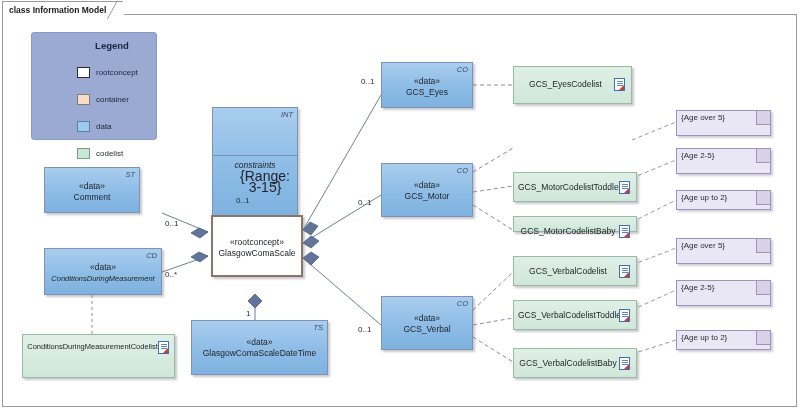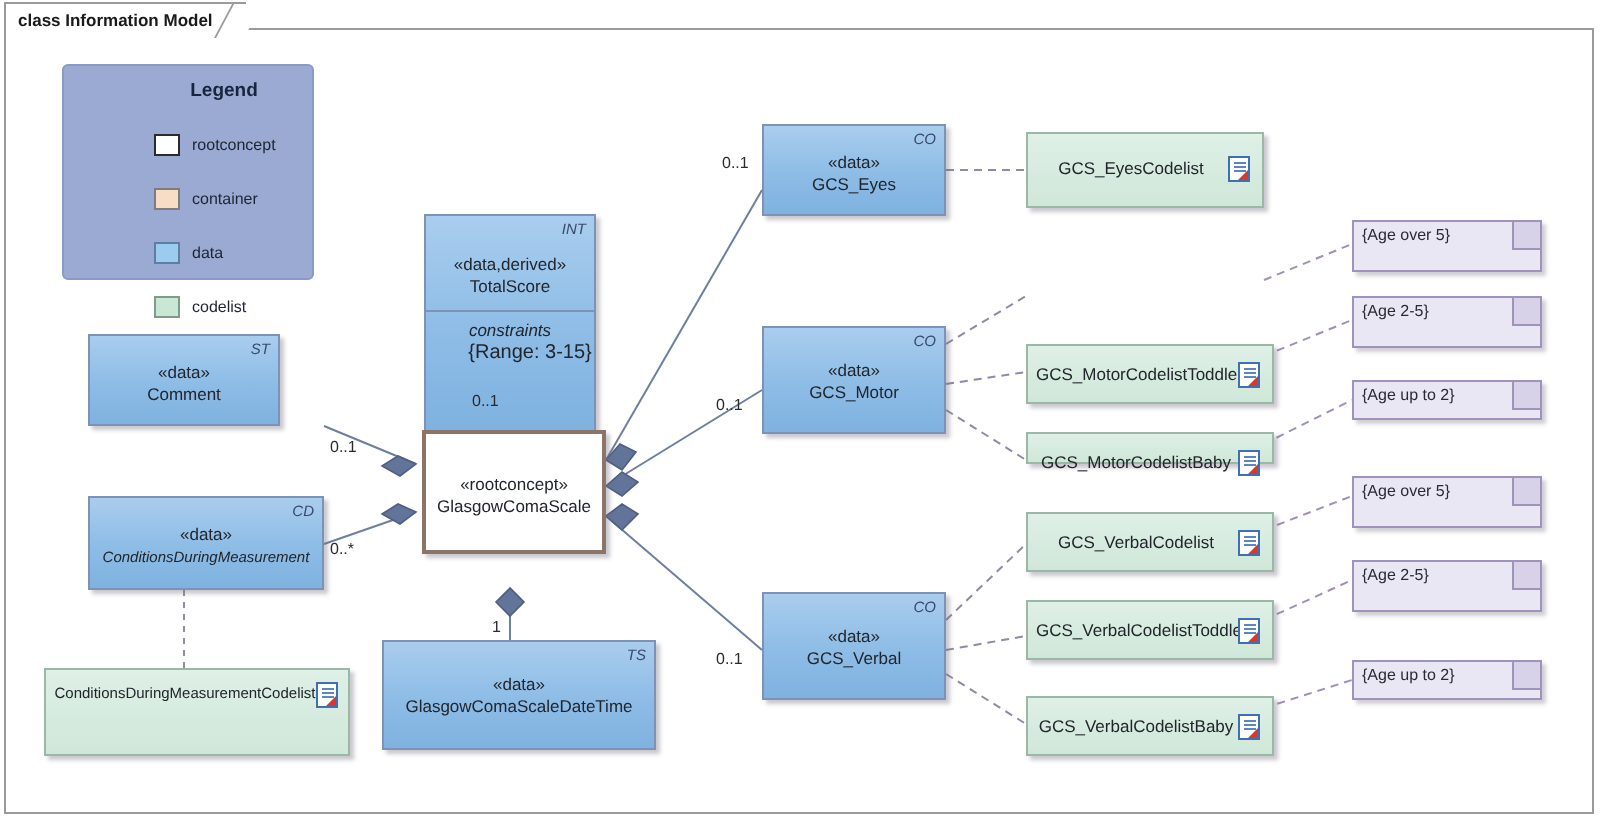--- a/index.html
+++ b/index.html
@@ -125,21 +125,21 @@
 
   
   .compartment-line {
     position: absolute;
     left: 0; right: 0;
     border-top: 1px solid #7d92b4;
   }
   .constraints-label {
     display:block; font-style: italic; font-size: 8.5px;
   }
-  .constraints-val { display:block; font-size: 10px; padding-left: 20px; }
+  .constraints-val { display:block; font-size: 14px; padding-left: 20px; }
 
   
   .doc-icon {
     position: absolute;
     width: 11px; height: 13px;
     box-sizing: border-box;
     background: #ffffff;
     border: 1px solid #3f6fb5;
   }
   .doc-icon i {
@@ -279,24 +279,20 @@
       <span class="legend-label">codelist</span>
     </div>
     <div class="legend-row">
       <span class="legend-swatch sw-constraint"></span>
       <span class="legend-label">constraint</span>
     </div>
   </div>
 
   <div class="node n-data" style="left:212px; top:107px; width:86px; height:110px;">
     <span class="stereo-tag">INT</span>
-    <div class="body" style="top:19px;">
-      <span class="stereo">«data,derived»</span>
-      <span class="nname">TotalScore</span>
-    </div>
     <div class="compartment-line" style="top:47px;"></div>
     <div class="body" style="top:52px;">
       <span class="constraints-label">constraints</span>
       <span class="constraints-val">{Range: 3-15}</span>
     </div>
   </div>
 
   <div class="node n-data" style="left:44px; top:167px; width:96px; height:46px;">
     <span class="stereo-tag">ST</span>
     <div class="body" style="top:13px;">

